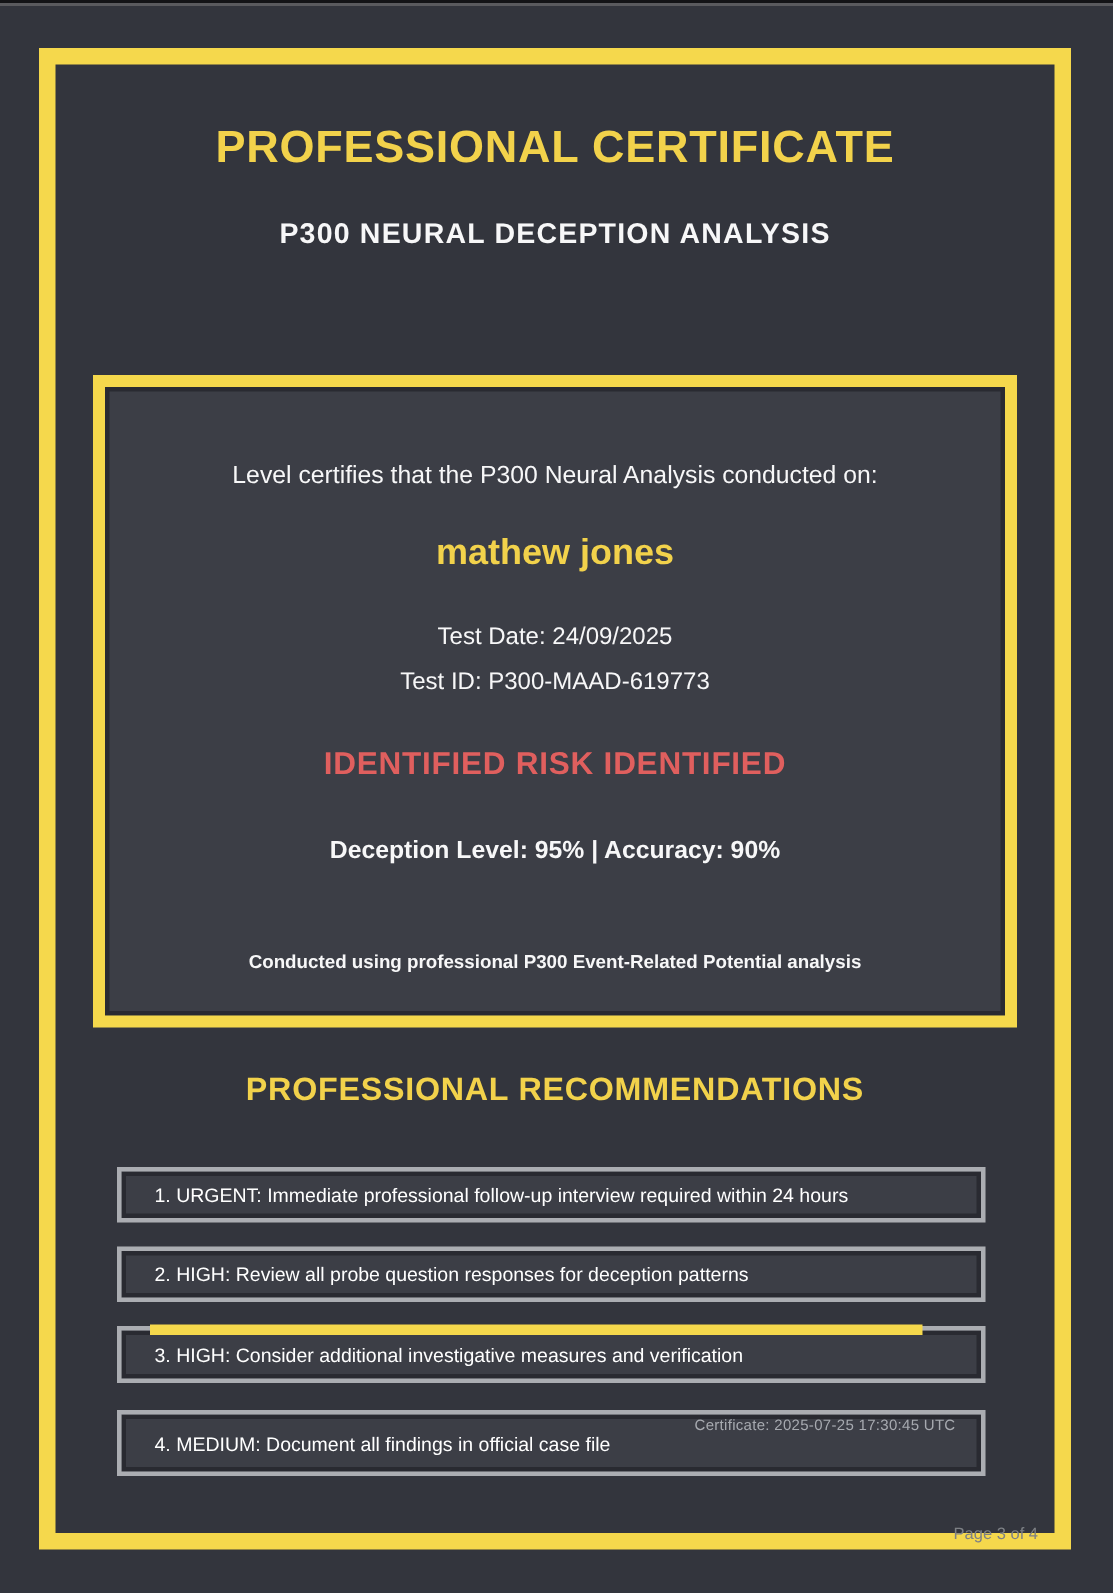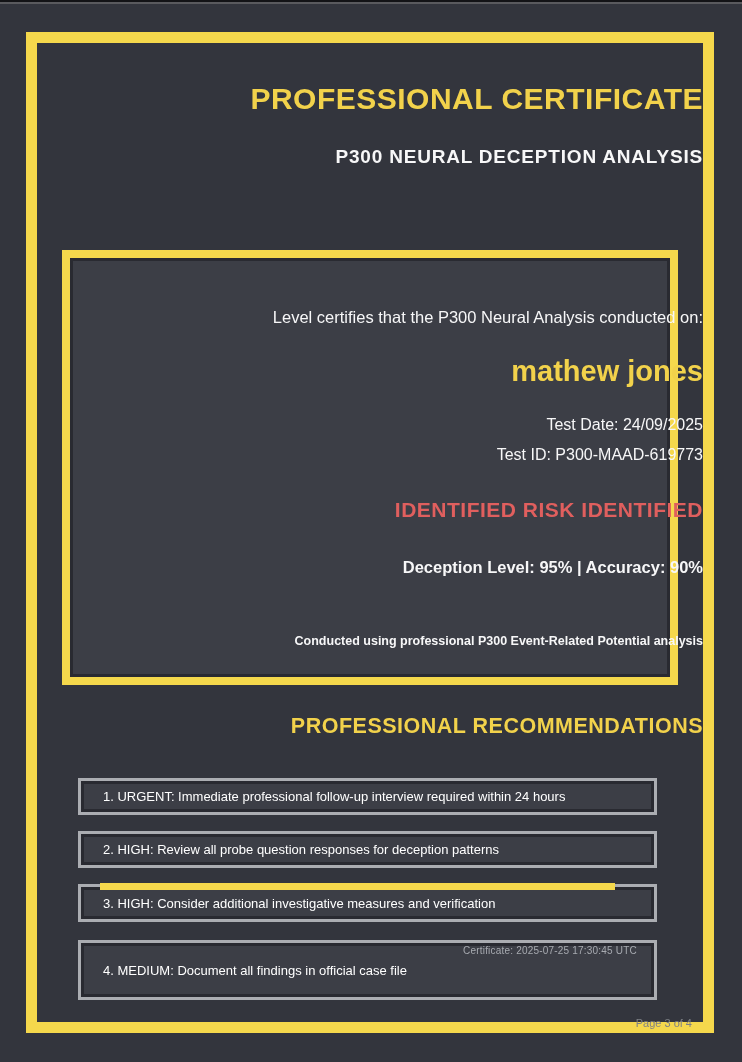--- a/index.html
+++ b/index.html
@@ -20,47 +20,47 @@
     overflow:hidden;font-family:"Liberation Sans",sans-serif;
   }
   .top-strip{
     position:absolute;left:0;top:0;width:742px;height:4px;
     background:linear-gradient(to bottom,#131316 0,#131316 2px,#5a5a5e 2px,#5a5a5e 4px);
   }
   .frame{
     position:absolute;left:26px;top:32px;width:688px;height:1001px;
     border:11px solid var(--border-yellow);box-sizing:border-box;z-index:1;
   }
-  .tline{position:absolute;left:37px;width:666px;text-align:right;z-index:3;}
+  .tline{position:absolute;left:37px;width:666px;text-align:center;z-index:3;}
   .title{top:82px;font-size:30px;font-weight:bold;color:var(--yellow);letter-spacing:.5px;}
   .subtitle{top:146px;font-size:19px;font-weight:bold;color:var(--white);letter-spacing:.8px;}
   .inner-box{
     position:absolute;left:62px;top:250px;width:616px;height:435px;box-sizing:border-box;
     border:8px solid var(--border-yellow);background:var(--panel);
     box-shadow:inset 0 0 0 3px var(--box-inner);z-index:2;
   }
   .intro{top:308px;font-size:16.5px;color:var(--white);}
-  .name{top:355px;font-size:29px;font-weight:bold;color:var(--yellow);}
+  .name{top:355px;font-size:24px;font-weight:bold;color:var(--yellow);}
   .testdate{top:416px;font-size:16px;color:var(--white);}
   .testid{top:446px;font-size:16px;color:var(--white);}
   .risk{top:498px;font-size:21px;font-weight:bold;color:var(--red);letter-spacing:.5px;}
   .metrics{top:558px;font-size:16.5px;font-weight:bold;color:var(--white);}
   .method{top:634px;font-size:12.5px;font-weight:bold;color:var(--white);}
   .rec-heading{top:714px;font-size:21.5px;font-weight:bold;color:var(--yellow);letter-spacing:.5px;}
   .rec{
     position:absolute;left:78px;width:579px;box-sizing:border-box;
     background:var(--panel);border:3px solid var(--box-border);
     box-shadow:inset 0 0 0 3px var(--box-inner);
     display:flex;align-items:center;padding-left:22px;
     color:#ffffff;font-size:13px;z-index:3;
   }
   .rec1{top:778px;height:37px;}
   .rec2{top:831px;height:37px;}
   .rec3{top:884px;height:38px;}
-  .rec4{top:940px;height:60px;}
+  .rec4{top:940px;height:44px;}
   .stripe3{
     position:absolute;left:100px;top:883px;width:515px;height:7px;
     background:var(--border-yellow);z-index:5;
   }
   .cert-ts{
     position:absolute;right:105px;top:945px;font-size:10px;
     color:var(--gray);z-index:6;letter-spacing:.2px;
   }
   .page-num{
     position:absolute;right:50px;top:1017px;font-size:11px;

